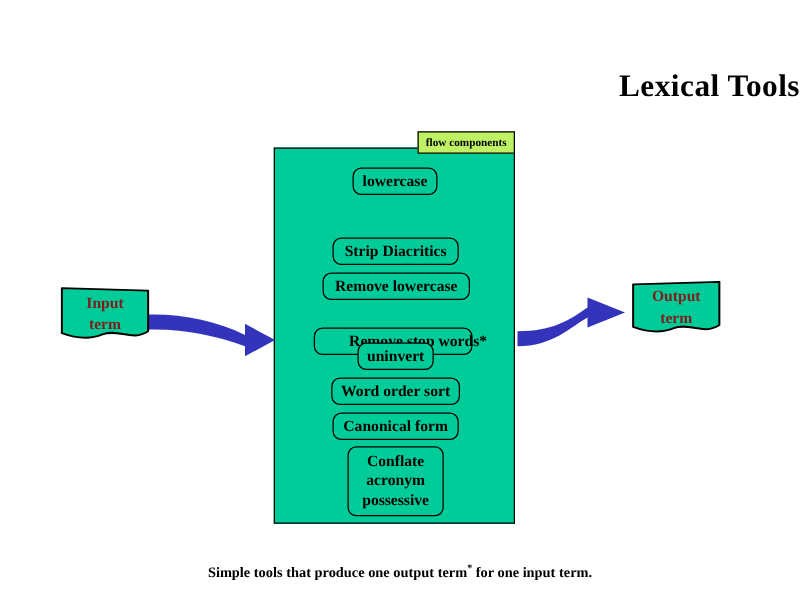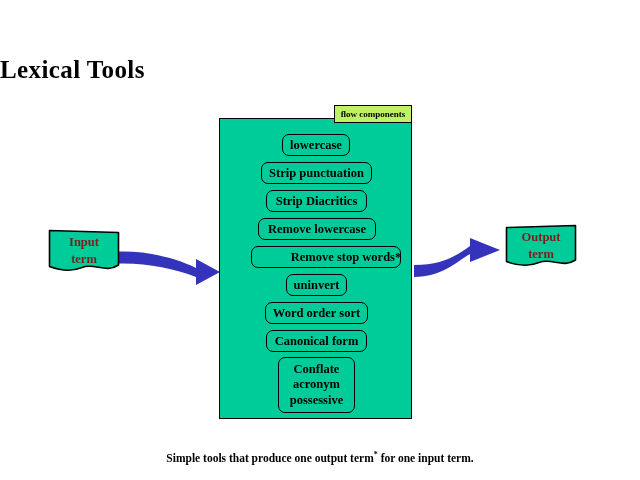--- a/index.html
+++ b/index.html
@@ -21,21 +21,21 @@
     width: 640px;
     height: 480px;
   }
 
   
   #title {
     position: absolute;
     left: 0;
     top: 56px;
     width: 640px;
-    text-align: left;
+    text-align: right;
     font-size: 25px;
     font-weight: bold;
     color: #000000;
     letter-spacing: 0.4px;
   }
 
   
   #flow-container {
     position: absolute;
     left: 219px;
@@ -157,27 +157,26 @@
 <div id="canvas">
 
   <div id="title">Lexical Tools</div>
 
   <div id="flow-container"></div>
 
   <div id="flow-tab">flow components</div>
 
   <div class="step" style="left:282px; top:134px; width:68px;  height:22px;font-family:Liberation Serif, serif;">lowercase</div>
 
-  <div class="step" style="left:261px; top:162px; width:111px; height:22px;">Strip punctuation</div>
 
   <div class="step" style="left:266px; top:190px; width:101px; height:22px;">Strip Diacritics</div>
 
   <div class="step" style="left:258px; top:218px; width:118px; height:22px;">Remove lowercase</div>
 
-  <div class="step" style="left:251px; top:246px; width:150px; height:22px;padding-left:40px;">Remove stop words*</div>
+  <div class="step" style="left:251px; top:262px; width:127px; height:22px;padding-left:40px;">Remove stop words*</div>
 
   <div class="step" style="left:286px; top:274px; width:61px;  height:22px;">uninvert</div>
 
   <div class="step" style="left:265px; top:302px; width:103px; height:22px;">Word order sort</div>
 
   <div class="step" style="left:266px; top:330px; width:101px; height:22px;">Canonical form</div>
 
   <div class="step multiline" style="left:278px; top:357px; width:77px; height:56px;">
     <span>Conflate</span>
     <span>acronym</span>

